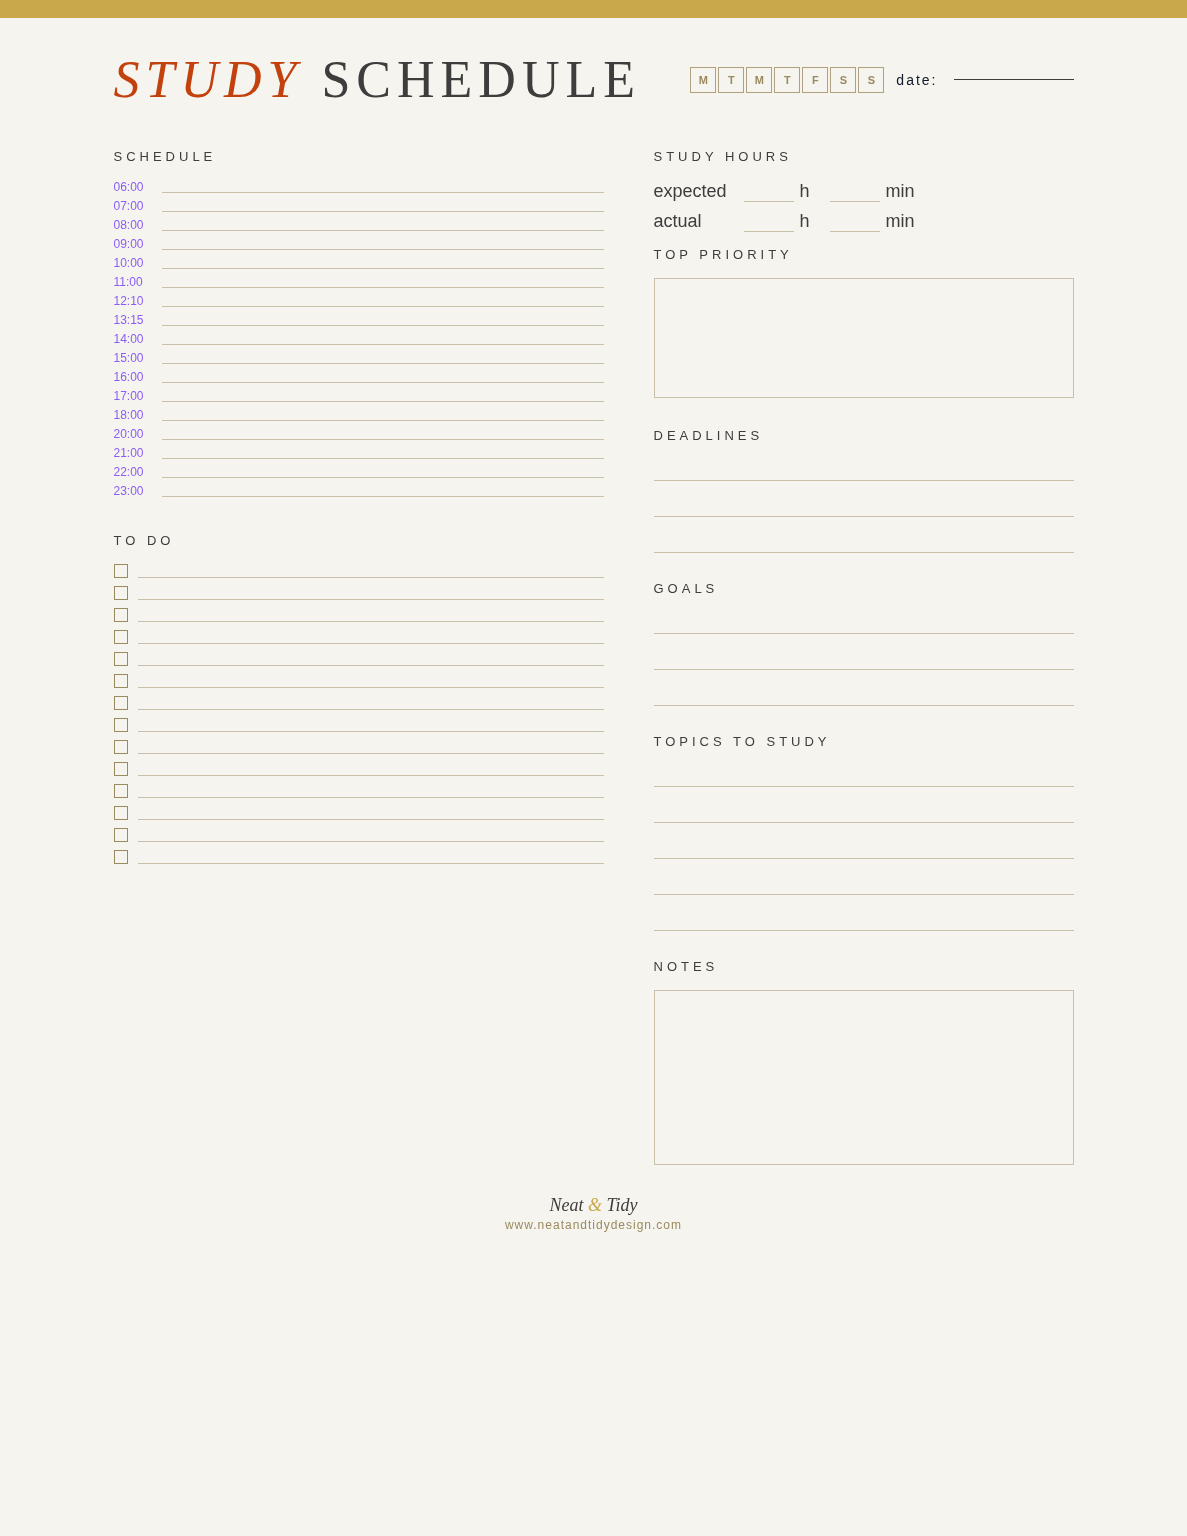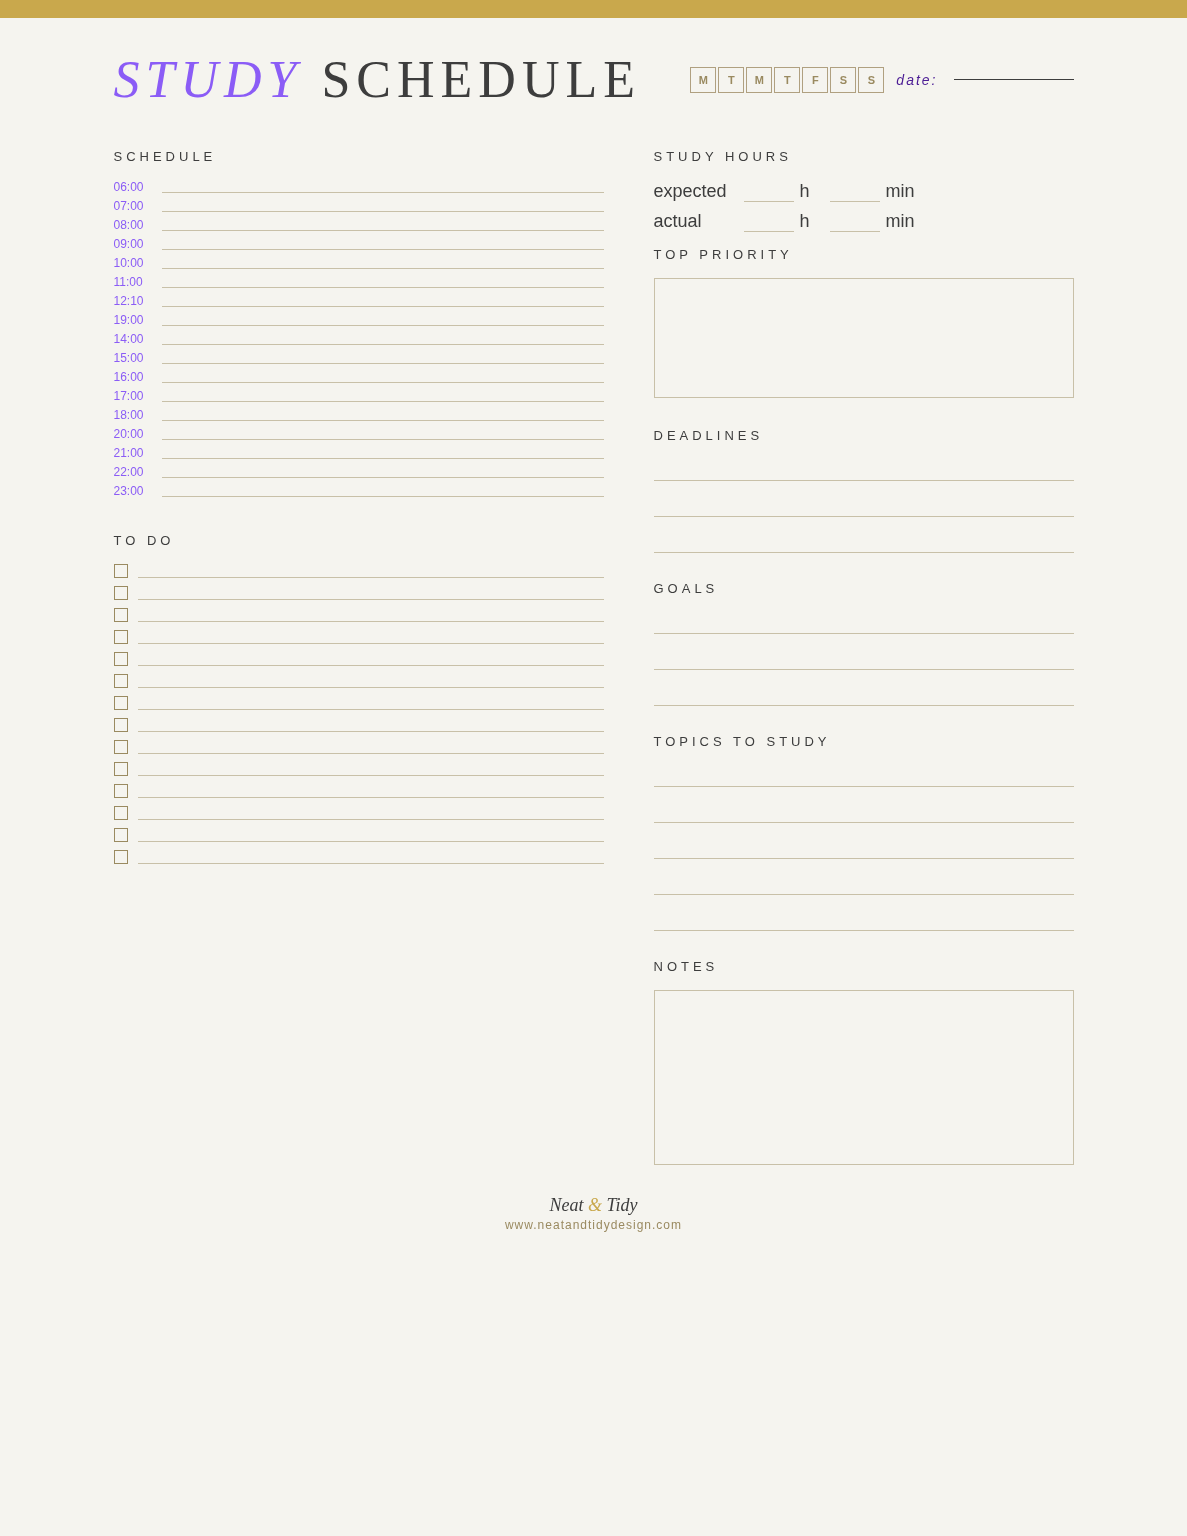--- a/index.html
+++ b/index.html
@@ -37,21 +37,21 @@
     }
 
     .main-title {
       font-size: 52px;
       letter-spacing: 6px;
       font-weight: 300;
       font-family: 'Georgia', serif;
     }
 
     .title-study {
-      color: #8b5cf6;
+      color: #c2410c;
       font-style: italic;
     }
 
     .title-schedule {
       color: #3d3d3d;
       font-style: normal;
       font-weight: 300;
     }
 
     .header-right {
@@ -74,24 +74,23 @@
       justify-content: center;
       font-size: 11px;
       font-family: 'Arial', sans-serif;
       font-weight: bold;
       color: #9a8a60;
       letter-spacing: 0;
     }
 
     .date-label {
       font-size: 14px;
-      color: #4c1d95;
+      color: #0f172a;
       letter-spacing: 2px;
       font-family: 'Arial', sans-serif;
-      font-style: italic;
     }
 
     .date-line {
       display: inline-block;
       width: 120px;
       border-bottom: 1px solid #3d3d3d;
       margin-left: 4px;
     }
 
     
@@ -320,21 +319,21 @@
         </div>
         <div class="time-row">
           <span class="time-label">11:00</span>
           <div class="time-line"></div>
         </div>
         <div class="time-row">
           <span class="time-label">12:10</span>
           <div class="time-line"></div>
         </div>
         <div class="time-row">
-          <span class="time-label">19:00</span>
+          <span class="time-label">13:15</span>
           <div class="time-line"></div>
         </div>
         <div class="time-row">
           <span class="time-label">14:00</span>
           <div class="time-line"></div>
         </div>
         <div class="time-row">
           <span class="time-label">15:00</span>
           <div class="time-line"></div>
         </div>

